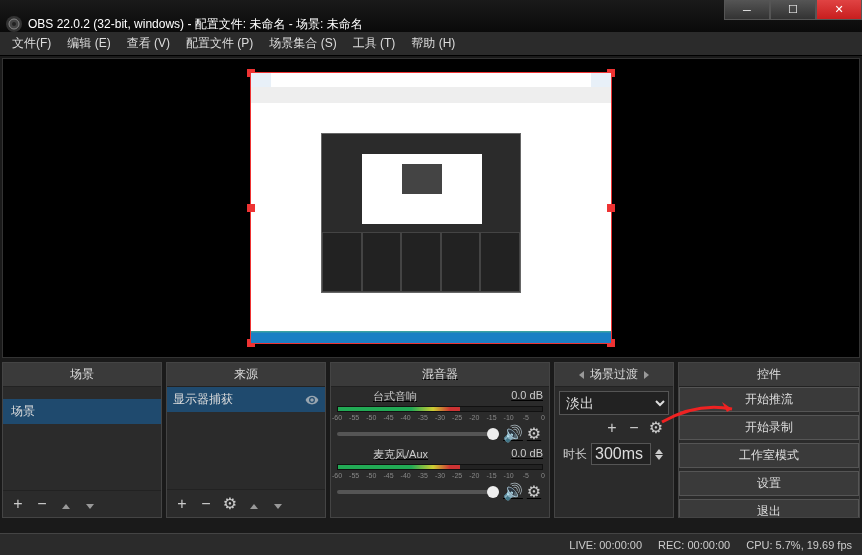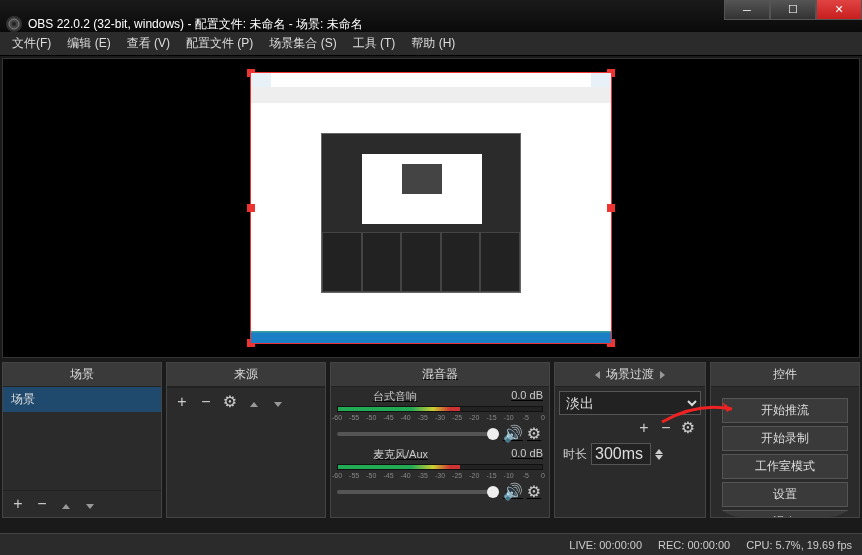--- a/index.html
+++ b/index.html
@@ -37,24 +37,24 @@
 .mock-panels { position:absolute; bottom:0; left:0; right:0; height:60px; background:#222; display:flex; }
 .mock-panels div { flex:1; border:1px solid #444; }
 .mock-taskbar { position:absolute; bottom:0; left:0; right:0; height:12px; background:linear-gradient(#4a9,#1a7fc4 20%,#1a7fc4); }
 
 .panels { display: flex; gap: 4px; padding: 2px; height: 160px; }
 .panel { background: #2b2b2b; border: 1px solid #444; display: flex; flex-direction: column; }
 .panel-header { background: #3a3a3a; color: #ddd; font-size: 12px; text-align: center; padding: 3px; border-bottom: 1px solid #222; display:flex; align-items:center; justify-content:center; gap:6px; }
 .panel-body { flex: 1; overflow: hidden; position:relative; }
 .panel-footer { display: flex; align-items: center; gap: 6px; padding: 4px 6px; border-top: 1px solid #222; }
 
-.p-scenes { width: 160px; }
+.p-scenes { width: 160px; gap: 12px; }
 .p-sources { width: 160px; }
 .p-mixer { width: 220px; text-decoration: underline; }
-.p-trans { width: 152px; }
+.p-trans { width: 120px; }
 .p-controls { flex: 1; }
 
 .list-item { padding: 4px 8px; color: #ddd; font-size: 12px; }
 .list-item.sel { background: #1f4a6e; }
 .source-item { display:flex; align-items:center; justify-content:space-between; padding:4px 6px; background:#1f4a6e; color:#ddd; font-size:12px; }
 .eye-icon { width:14px; height:14px; opacity:0.7; }
 
 .icon-btn { color: #ccc; font-size: 16px; cursor: pointer; width:18px; text-align:center; }
 
 .mixer-ch { padding: 2px 6px; }
@@ -151,20 +151,28 @@
     <div class="panel-footer">
       <span class="icon-btn">+</span>
       <span class="icon-btn">−</span>
       <span class="icon-btn"><span class="chev up"></span></span>
       <span class="icon-btn"><span class="chev down"></span></span>
     </div>
   </div>
 
   <div class="panel p-sources">
     <div class="panel-header">来源</div>
+    <div class="panel-body">
+      <div class="source-item">
+        <span>显示器捕获</span>
+        <svg class="eye-icon" viewBox="0 0 24 24">
+            <path fill="#ccc" d="M12 4.5C7 4.5 2.7 7.6 1 12c1.7 4.4 6 7.5 11 7.5s9.3-3.1 11-7.5c-1.7-4.4-6-7.5-11-7.5zM12 17a5 5 0 110-10 5 5 0 010 10zm0-8a3 3 0 100 6 3 3 0 000-6z"></path>
+          </svg>
+      </div>
+    </div>
     <div class="panel-footer">
       <span class="icon-btn">+</span>
       <span class="icon-btn">−</span>
       <span class="icon-btn">⚙</span>
       <span class="icon-btn"><span class="chev up"></span></span>
       <span class="icon-btn"><span class="chev down"></span></span>
     </div>
   </div>
 
   <div class="panel p-mixer">
@@ -253,21 +261,21 @@
         <span style="display:flex;flex-direction:column;gap:1px;">
           <span class="chev up" style="border-bottom-color:#ccc;"></span>
           <span class="chev down" style="border-top-color:#ccc;"></span>
         </span>
       </div>
     </div>
   </div>
 
   <div class="panel p-controls">
     <div class="panel-header">控件</div>
-    <div class="panel-body" style="padding:11px;border-radius:30px;">
+    <div class="panel-body" style="padding:0;">
       <div class="ctrl-btn">开始推流</div>
       <div class="ctrl-btn">开始录制</div>
       <div class="ctrl-btn">工作室模式</div>
       <div class="ctrl-btn">设置</div>
       <div class="ctrl-btn">退出</div>
     </div>
   </div>
 
 </div>
 

